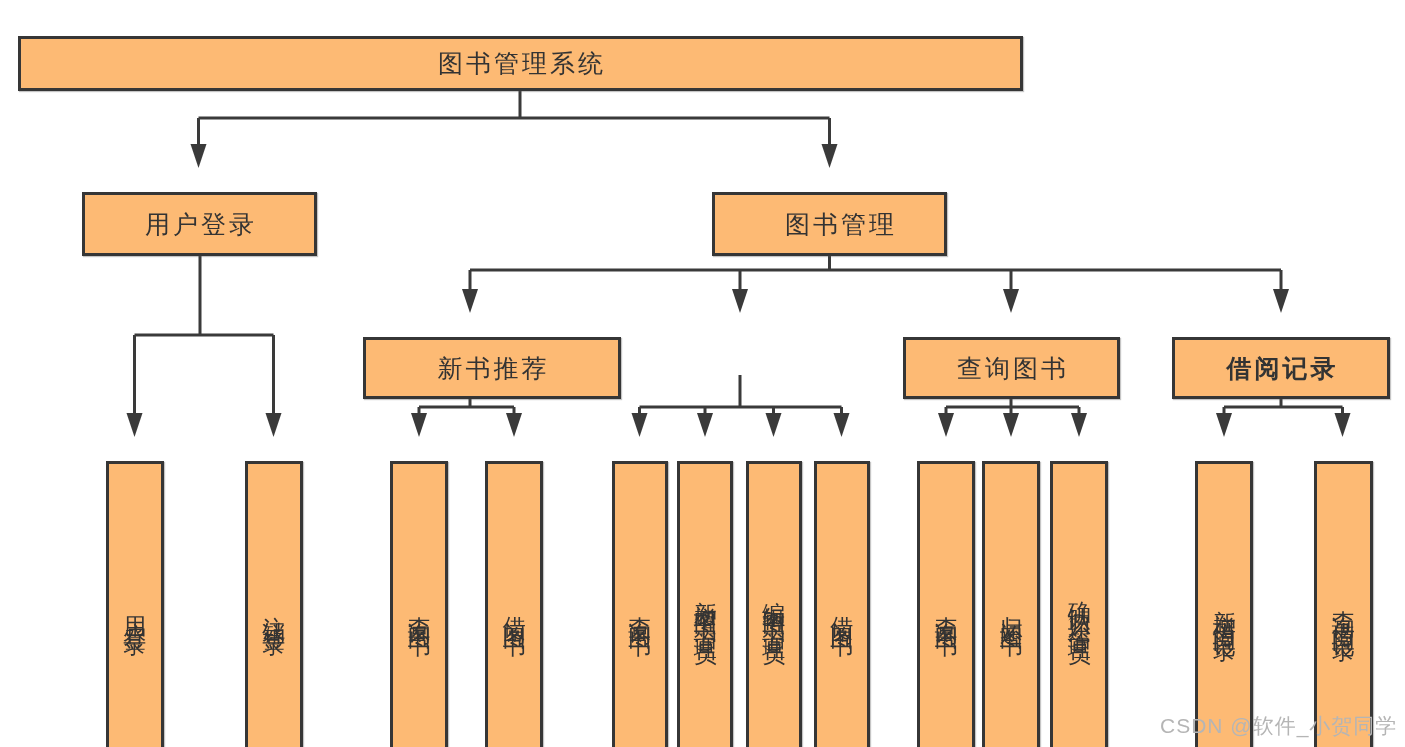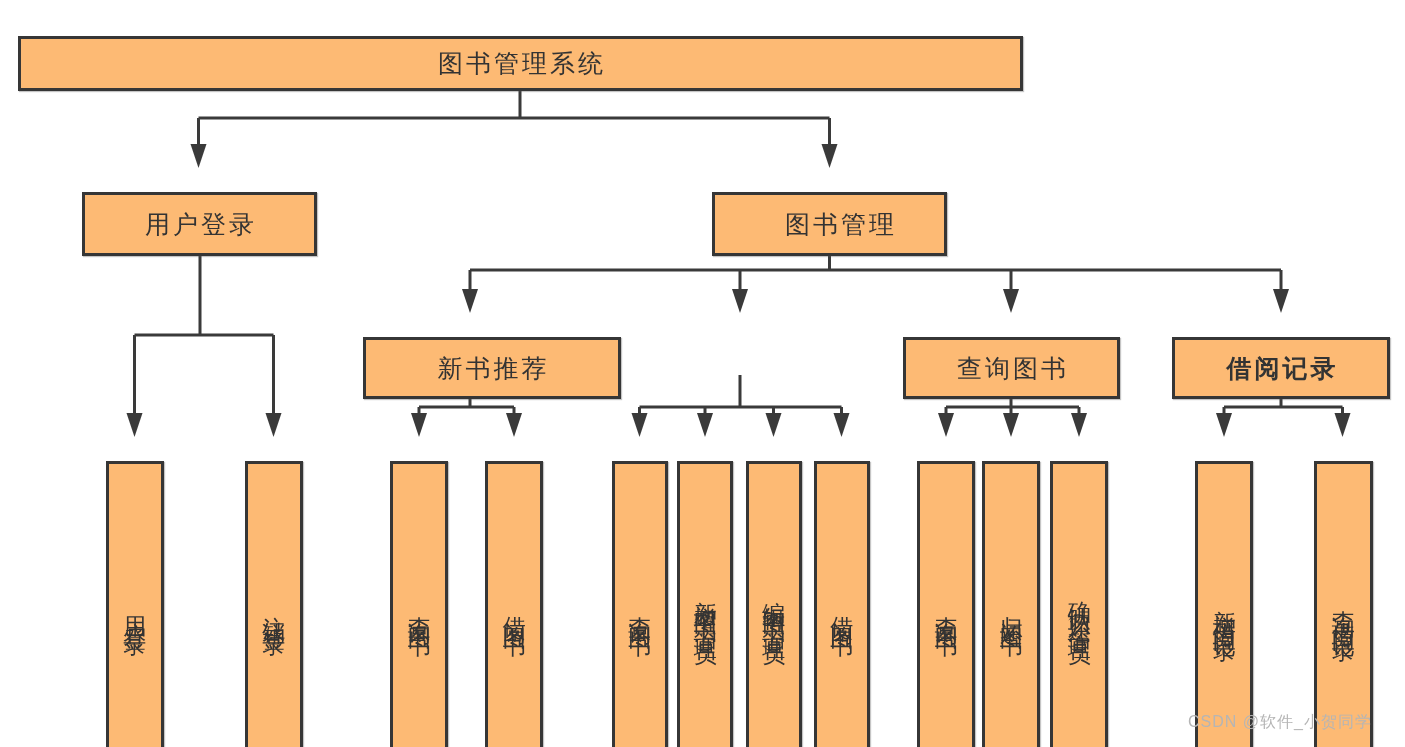--- a/index.html
+++ b/index.html
@@ -50,26 +50,25 @@
     text-orientation: mixed;
     font-size: 23px;
     letter-spacing: 6px;
     line-height: 1.1;
     white-space: nowrap;
   }
   .watermark {
     position: absolute;
     left: 1160px;
     top: 712px;
-    font-size: 16px;
+    font-size: 21px;
     letter-spacing: 1px;
     color: #b5b5b5;
     z-index: 5;
     white-space: nowrap;
-    margin-left: 28px;
   }
 </style>
 </head>
 <body>
 
 <div id="canvas">
 
   <svg class="connectors" viewBox="0 0 1405 747" xmlns="http://www.w3.org/2000/svg">
 
     <path d="M520 67 V118 M198.5 118 H829.5 M198.5 118 V146 M829.5 118 V146"></path>

